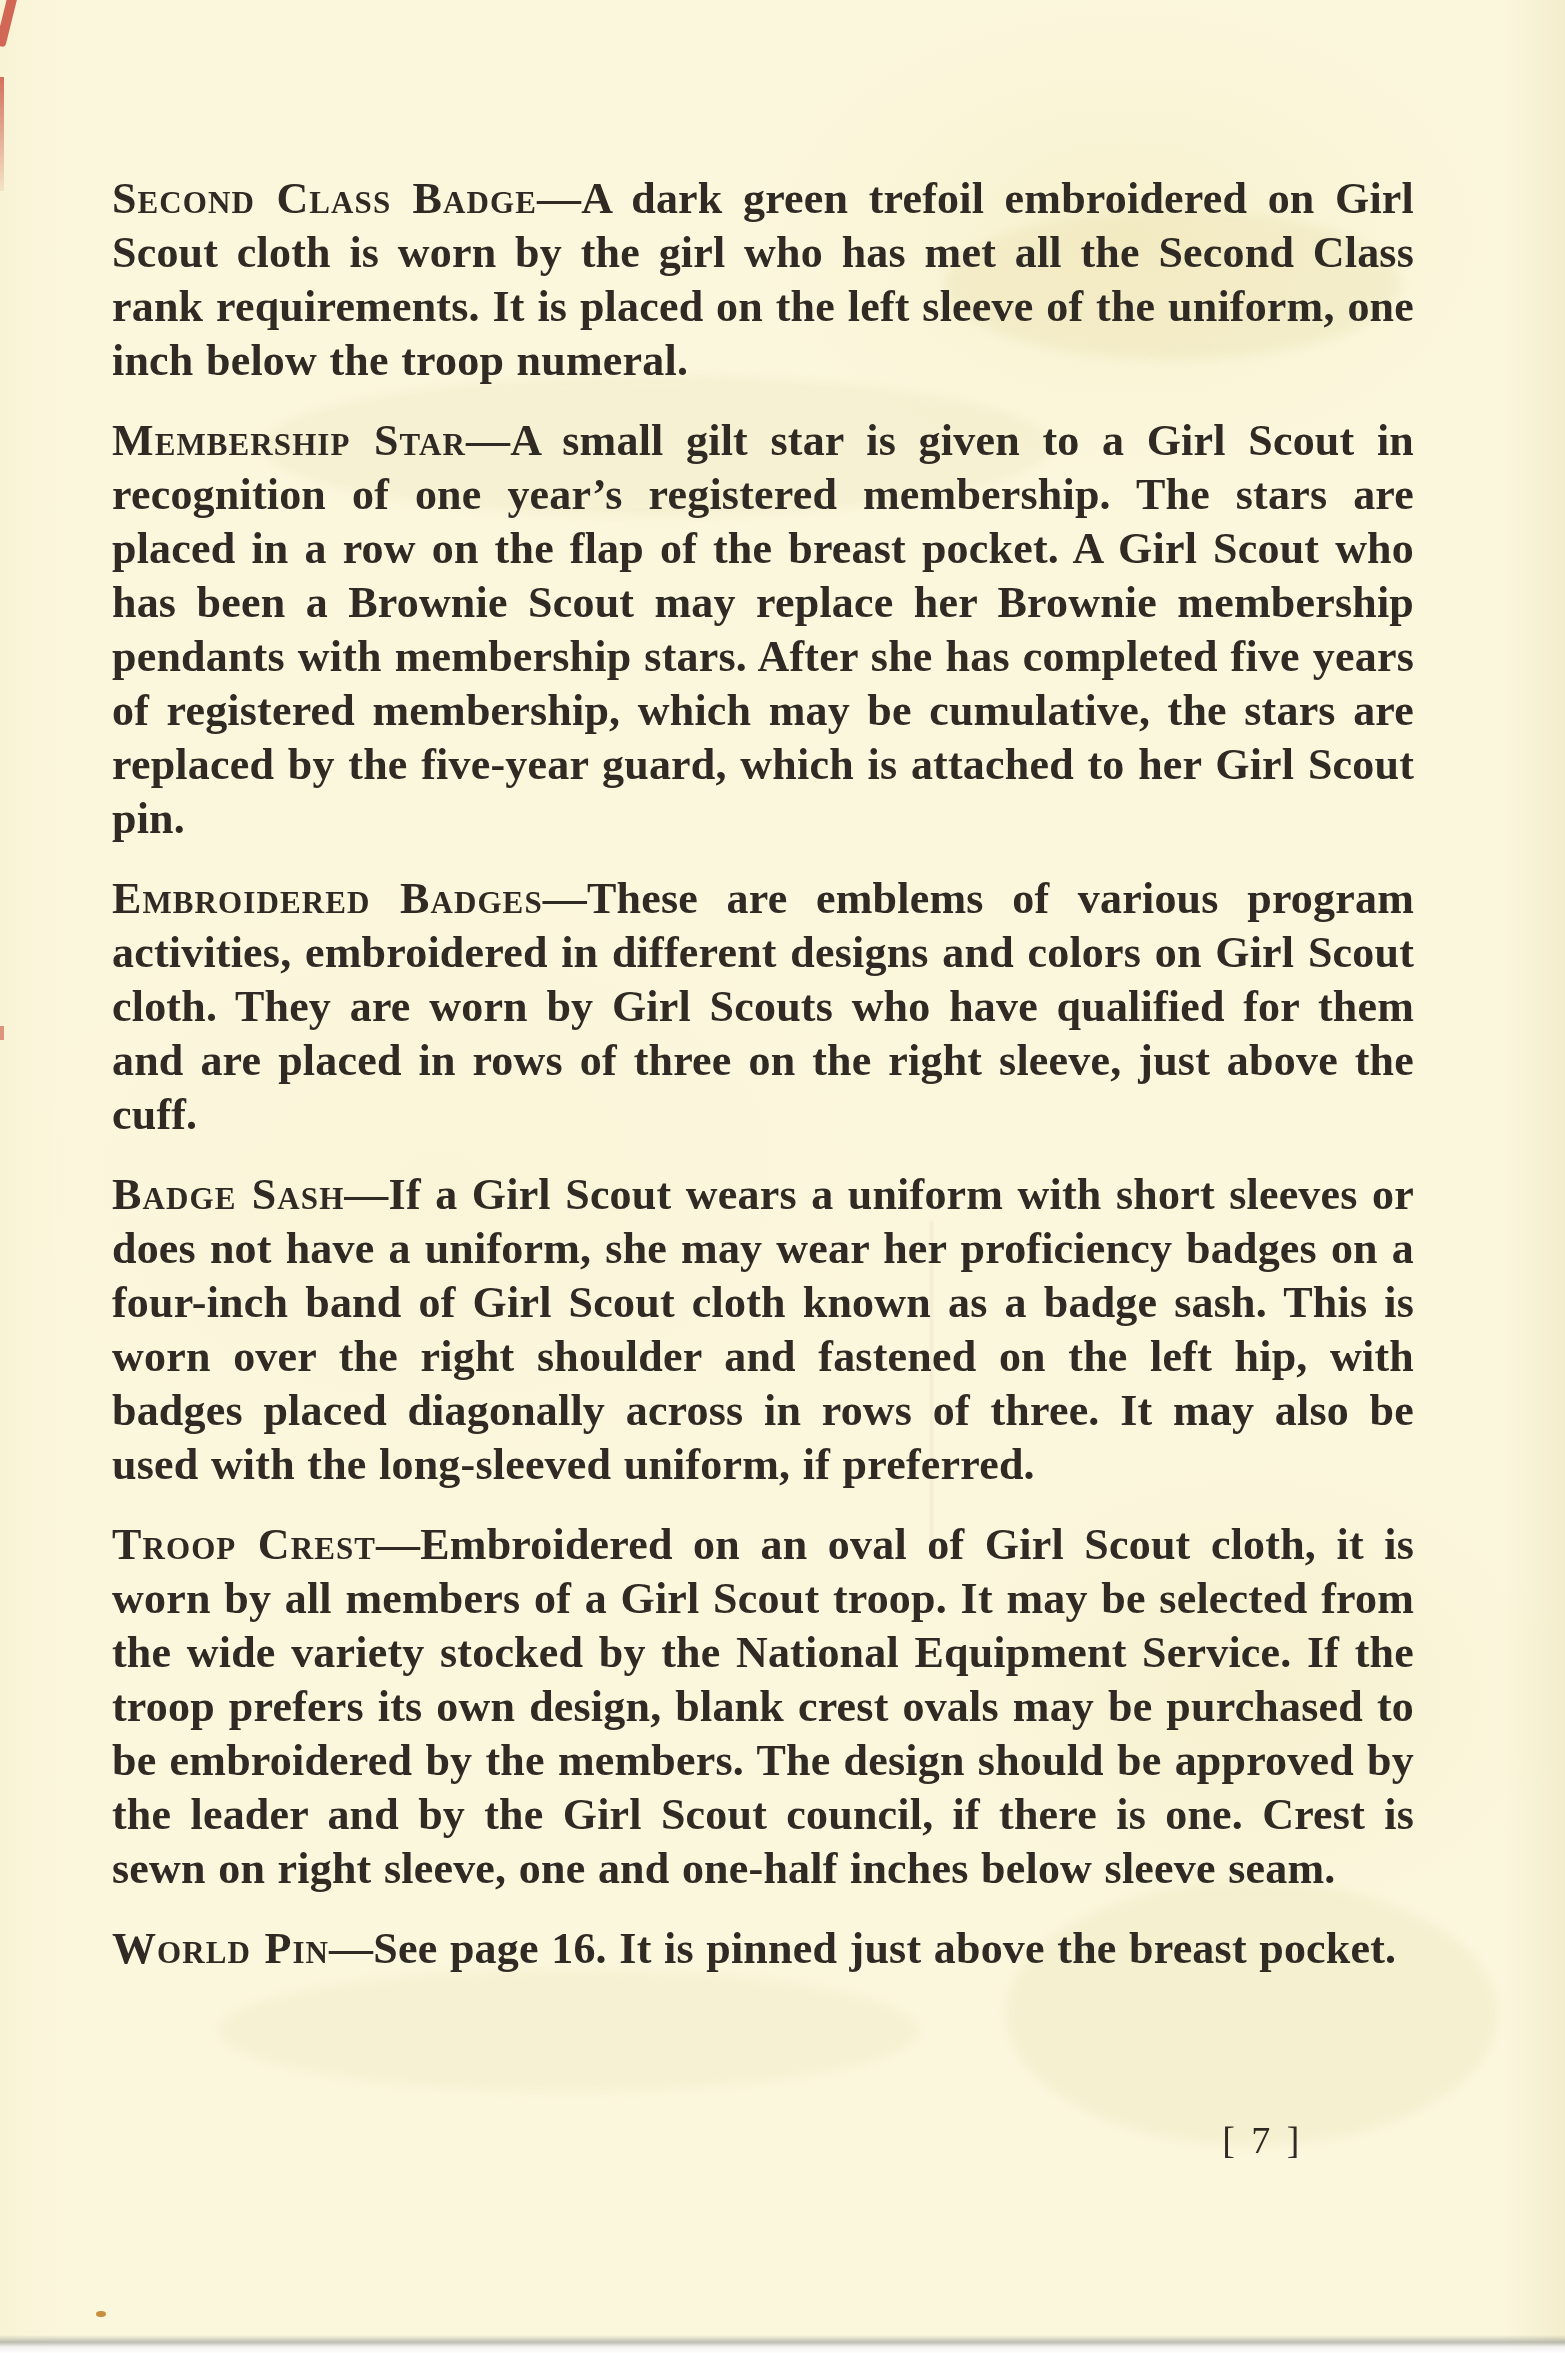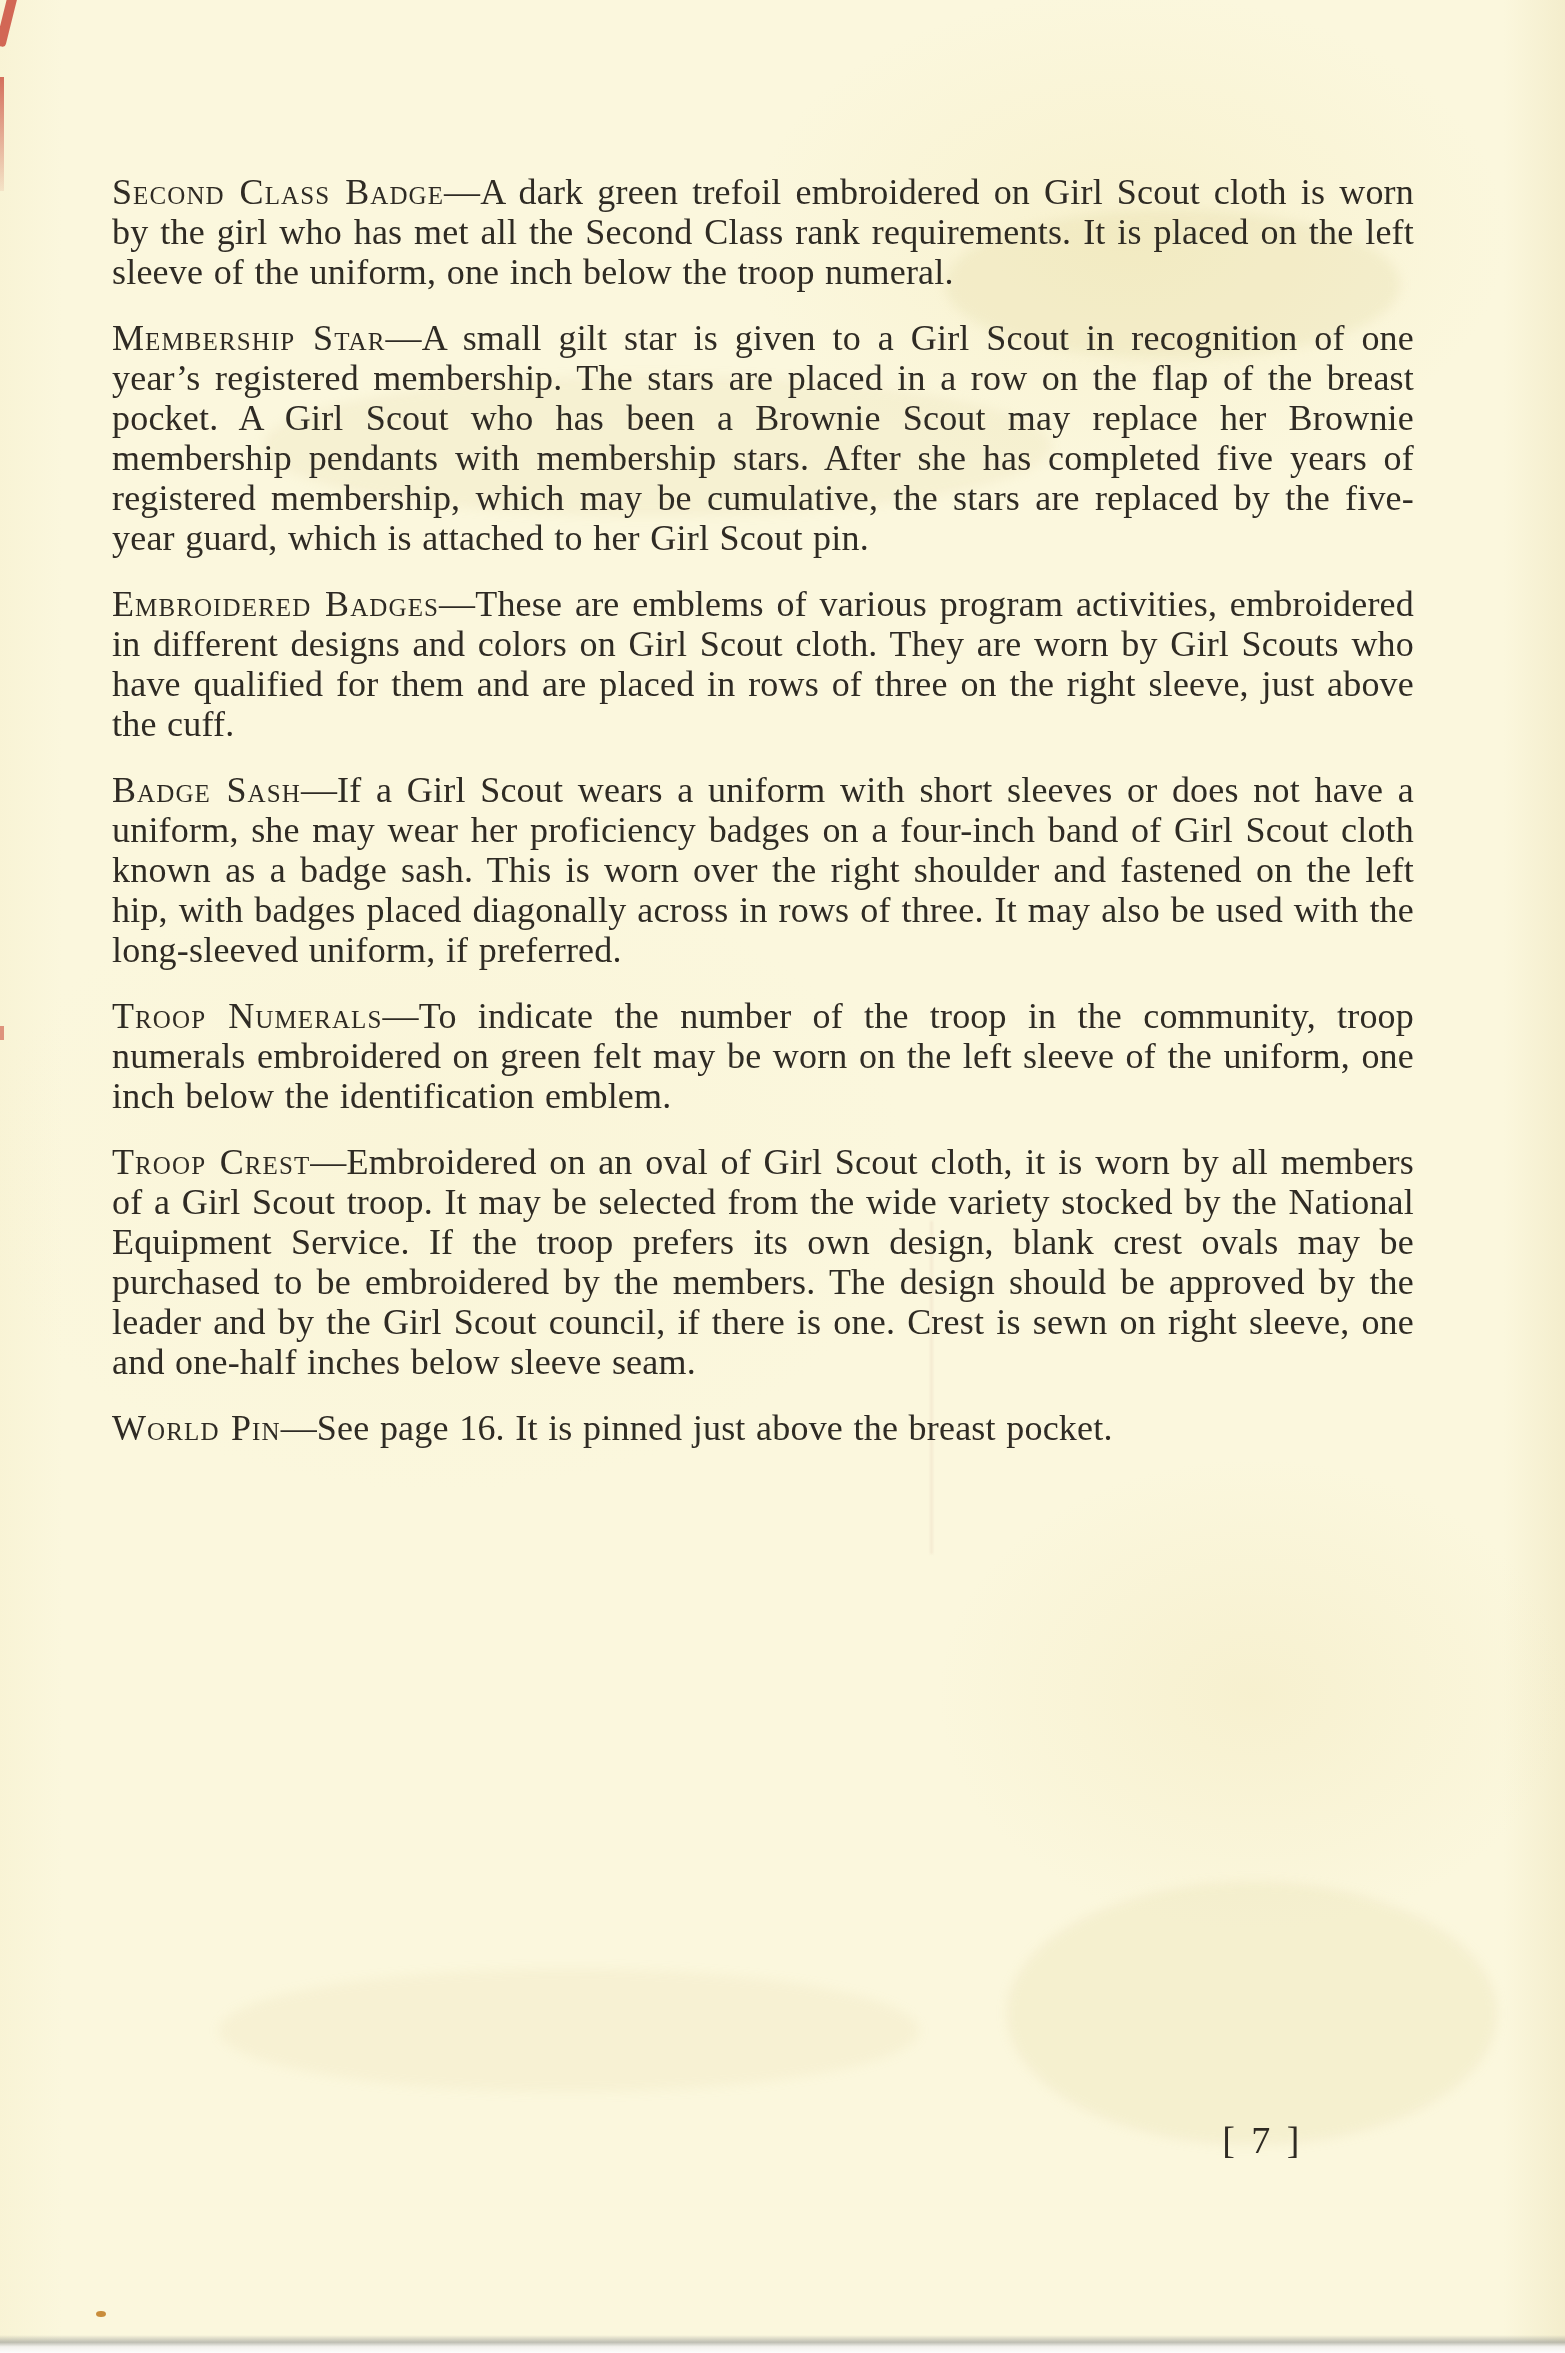--- a/index.html
+++ b/index.html
@@ -34,26 +34,27 @@
   .bottom-edge {
     position: absolute; left: 0; right: 0; bottom: 0; height: 19px;
     background: linear-gradient(to bottom, rgba(115,120,126,0) 0%, rgba(115,120,126,.45) 38%, #f2f1ec 62%, #ffffff 100%);
   }
   
   .text-block {
     position: absolute; left: 112px; top: 172px; width: 1302px;
   }
   .para {
     margin: 0 0 26px 0;
-    font-size: 36px;
-    line-height: 40px;
+    font-size: 44px;
+    line-height: 54px;
     text-align: justify;
     text-align-last: left;
     letter-spacing: 0.2px;
     word-spacing: 1.3px;
+    font-weight: bold;
   }
   .para .term {
     font-variant: small-caps;
     letter-spacing: 1.1px;
   }
   .pageno {
     position: absolute; right: 263px; top: 2118px;
     font-size: 38px; letter-spacing: 3.5px;
   }
 </style>
@@ -79,21 +80,20 @@
 
 
 
   <p class="para"><span class="term">Membership Star</span><span class="body">—A small gilt star is given to a Girl Scout in recognition of one year’s registered membership. The stars are placed in a row on the flap of the breast pocket. A Girl Scout who has been a Brownie Scout may replace her Brownie membership pendants with membership stars. After she has completed five years of registered membership, which may be cumulative, the stars are replaced by the five-year guard, which is attached to her Girl Scout pin.</span></p>
 
   <p class="para"><span class="term">Embroidered Badges</span><span class="body">—These are emblems of various program activities, embroidered in different designs and colors on Girl Scout cloth. They are worn by Girl Scouts who have qualified for them and are placed in rows of three on the right sleeve, just above the cuff.</span></p>
 
   <p class="para"><span class="term">Badge Sash</span><span class="body">—If a Girl Scout wears a uniform with short sleeves or does not have a uniform, she may wear her proficiency badges on a four-inch band of Girl Scout cloth known as a badge sash. This is worn over the right shoulder and fastened on the left hip, with badges placed diagonally across in rows of three. It may also be used with the long-sleeved uniform, if preferred.</span></p>
 
 
-  <p class="para"><span class="term">Troop Numerals</span><span class="body">—To indicate the number of the troop in the community, troop numerals embroidered on green felt may be worn on the left sleeve of the uniform, one inch below the identification emblem.</span></p>
 
   <p class="para"><span class="term">Troop Crest</span><span class="body">—Embroidered on an oval of Girl Scout cloth, it is worn by all members of a Girl Scout troop. It may be selected from the wide variety stocked by the National Equipment Service. If the troop prefers its own design, blank crest ovals may be purchased to be embroidered by the members. The design should be approved by the leader and by the Girl Scout council, if there is one. Crest is sewn on right sleeve, one and one-half inches below sleeve seam.</span></p>
 
   <p class="para"><span class="term">World Pin</span><span class="body">—See page 16. It is pinned just above the breast pocket.</span></p>
 </main>
 
   <div class="pageno">[ 7 ]</div>
 
   <div class="bottom-edge"></div>
 </div>

